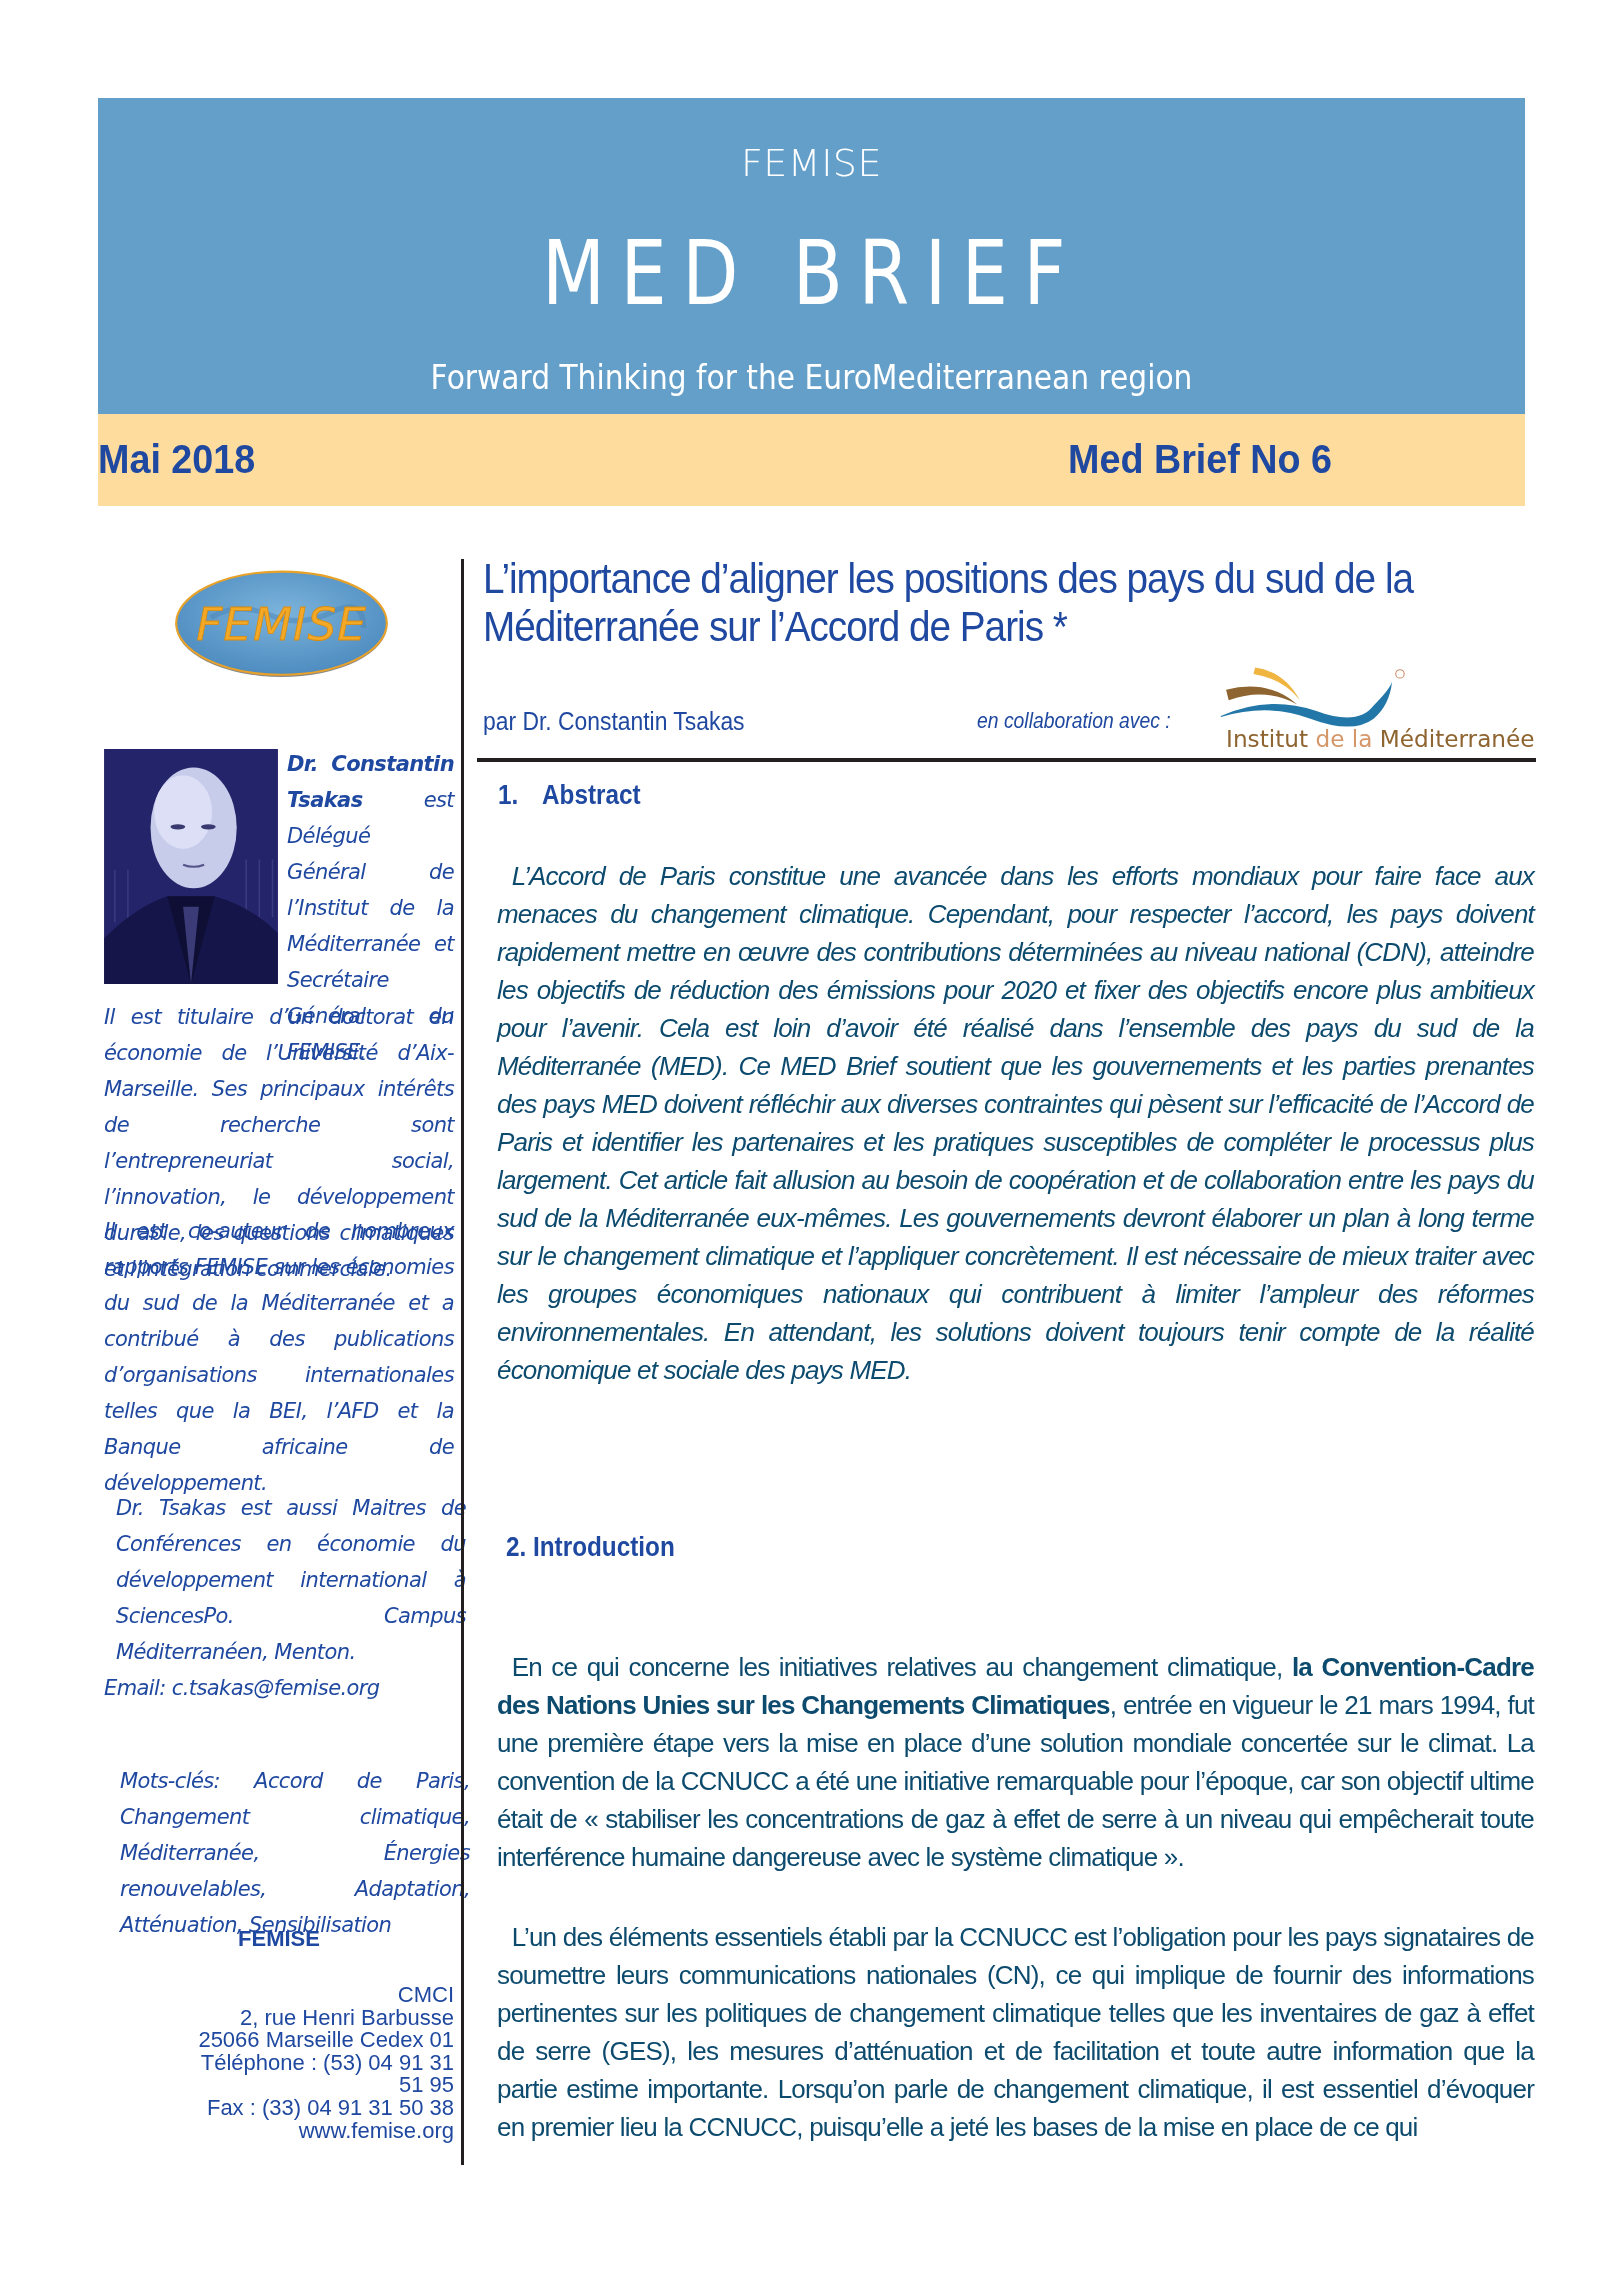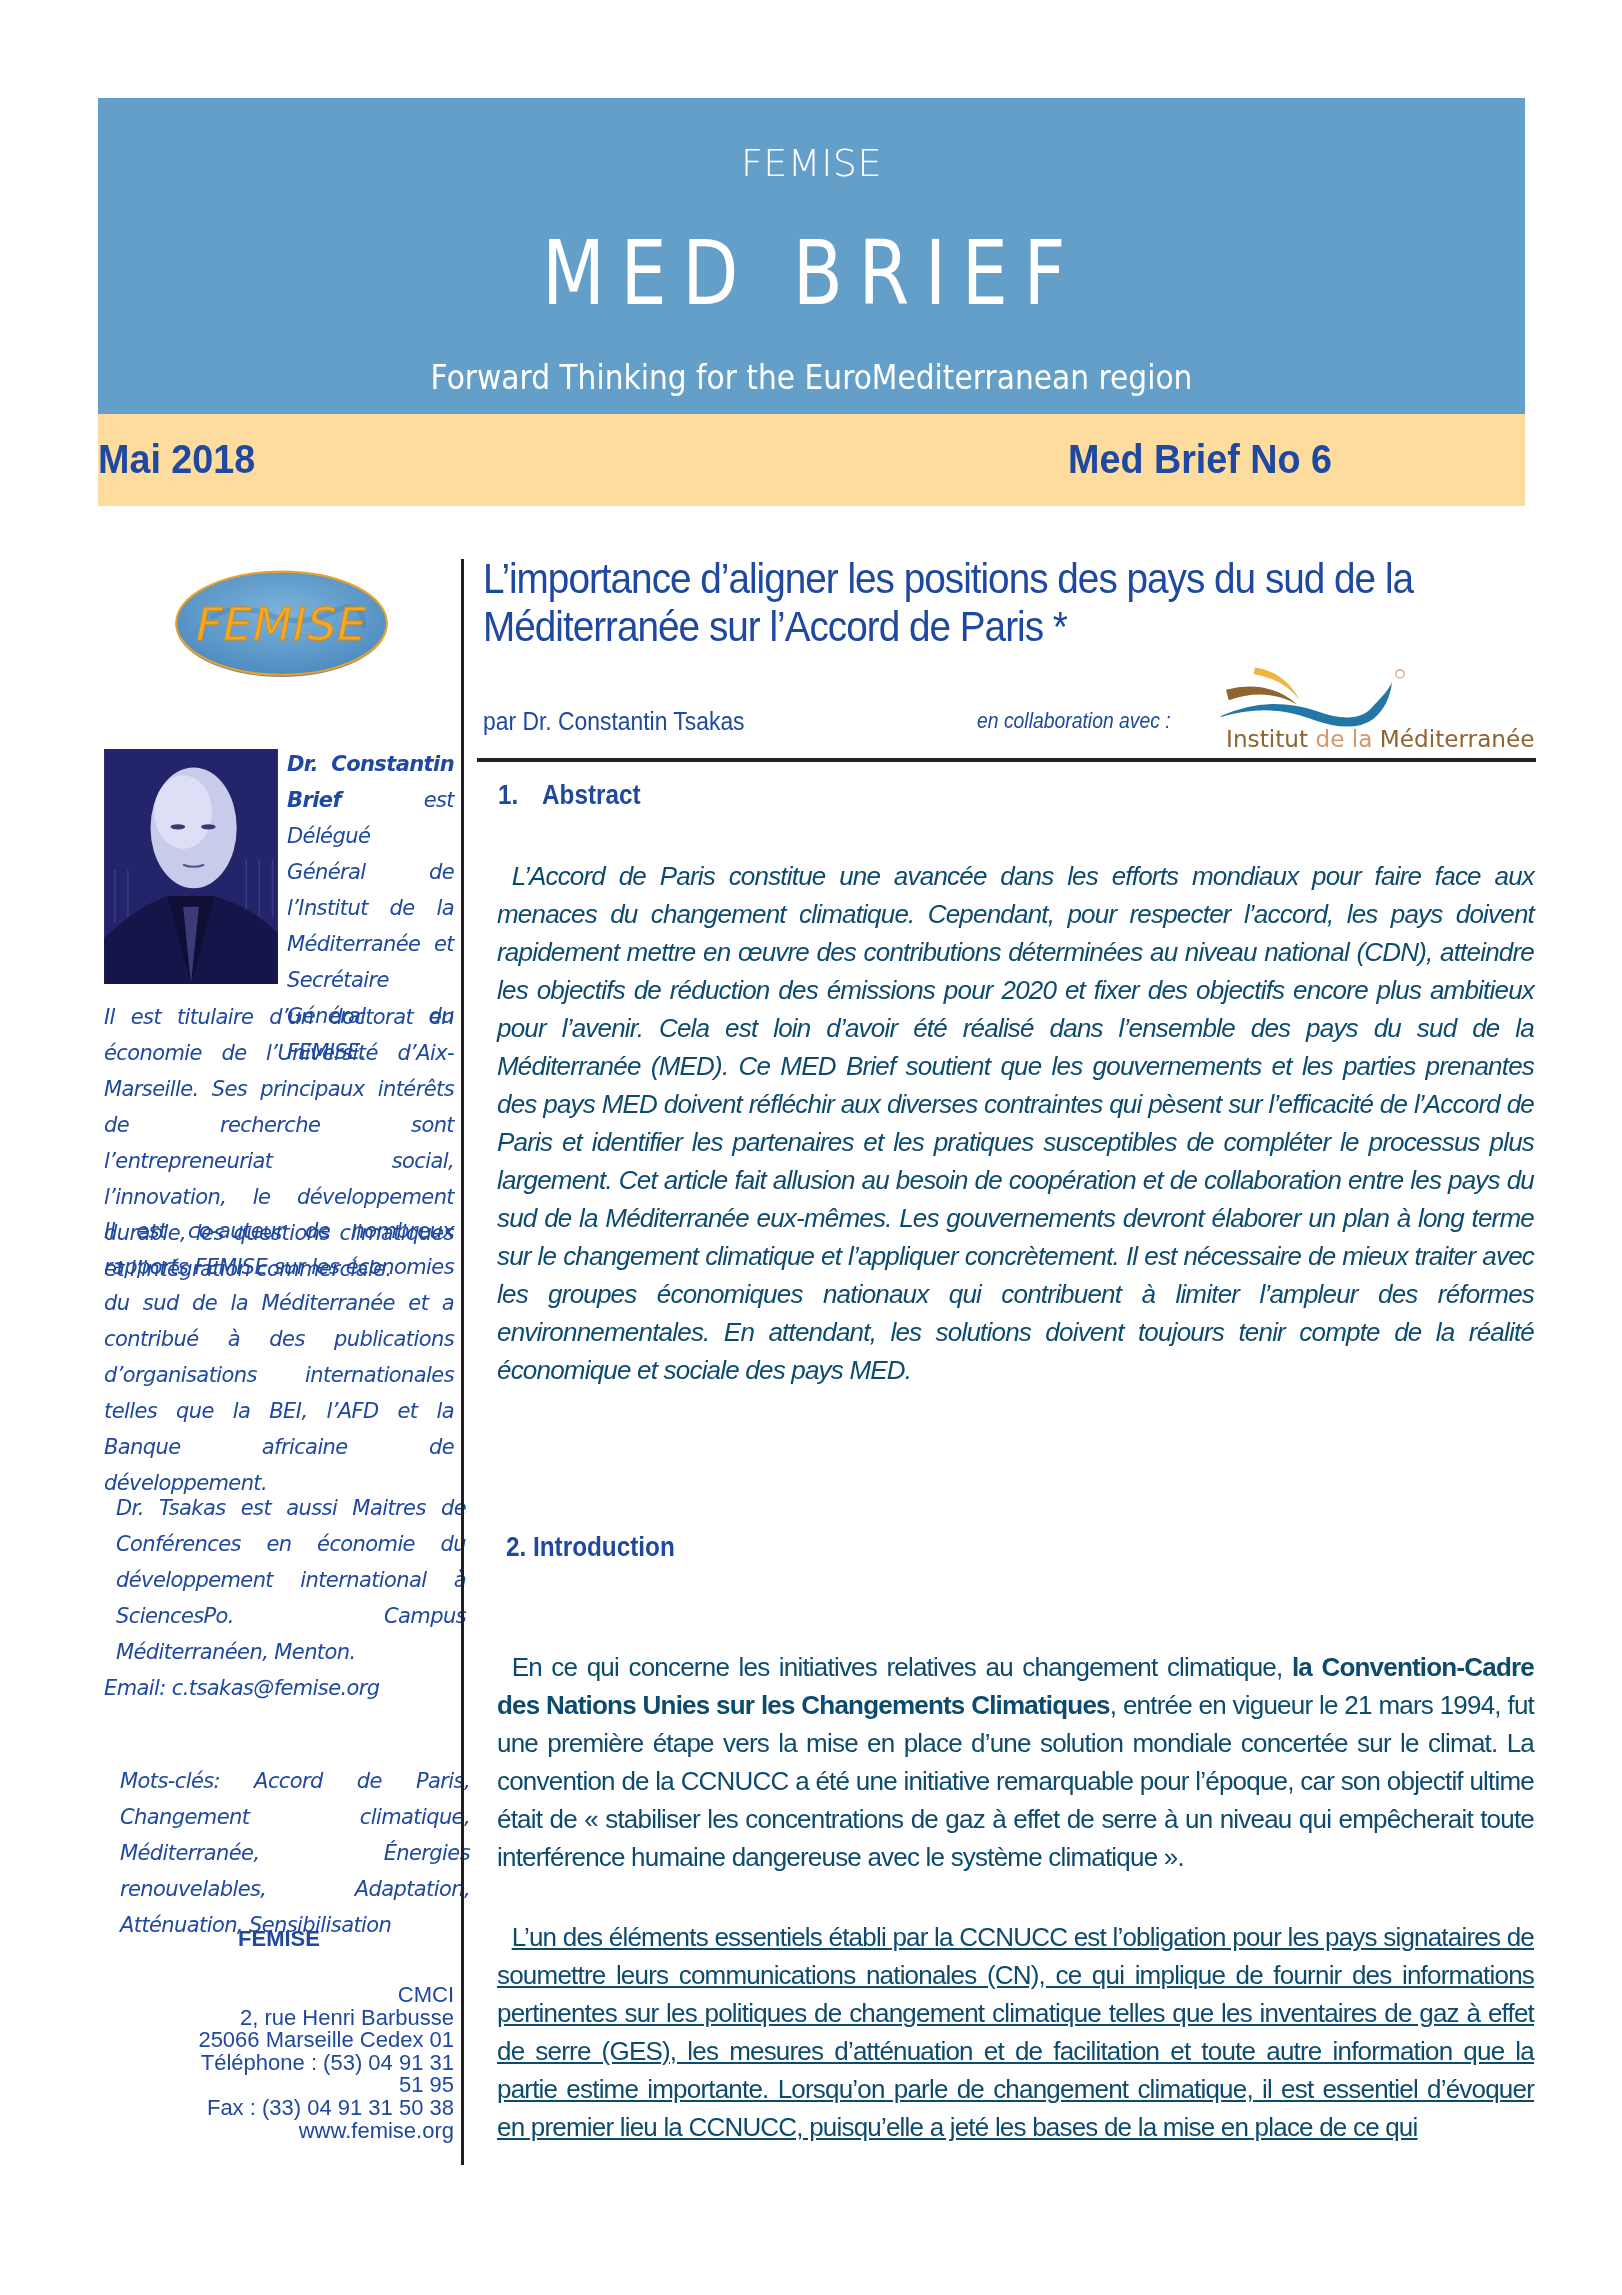--- a/index.html
+++ b/index.html
@@ -42,21 +42,21 @@
 
   .sec-head { color:#1F48A0; font-weight:bold; font-size:27px; transform:scaleX(0.9); transform-origin:left; }
   #sec1-num { left:498px; top:780px; }
   #sec1-title { left:542px; top:780px; }
   #sec2-title { left:506px; top:1532px; }
 
   .body-text { color:#0c4a6e; font-size:26px; line-height:38px; text-align:justify; letter-spacing:-0.8px; font-family:"Liberation Sans", sans-serif; }
   #abstract { left:497px; top:857px; width:1037px; font-style:italic; text-indent:14.7px; }
   #intro-p1 { left:497px; top:1602px; width:1037px; text-indent:14.7px;margin-top:46px; }
   #intro-p1 b { font-weight:bold; }
-  #intro-p2 { left:497px; top:1918px; width:1037px; text-indent:14.7px;text-decoration:underline; }
+  #intro-p2 { left:497px; top:1918px; width:1037px; text-indent:14.7px; }
 </style>
 </head>
 <body>
 
 <div class="abs" id="hdr-blue"></div>
 <div class="abs" id="hdr-femise">FEMISE</div>
 <div class="abs" id="hdr-title">MED BRIEF</div>
 <div class="abs" id="hdr-tagline">Forward Thinking for the EuroMediterranean region</div>
 <div class="abs" id="hdr-beige"></div>
 <div class="abs" id="hdr-date">Mai 2018</div>
@@ -88,21 +88,21 @@
   <path d="M0 447 L0 360 Q60 300 120 280 L210 280 Q280 300 330 350 L330 447 Z" fill="#15154A"></path>
   <path d="M120 280 L165 447 L210 280 Z" fill="#0F0F35"></path>
   <path d="M150 300 L165 447 L180 300 Z" fill="#3B3B77"></path>
   <ellipse cx="170" cy="150" rx="82" ry="115" fill="#C8CCEB"></ellipse>
   <ellipse cx="150" cy="120" rx="55" ry="70" fill="#DCDFF5"></ellipse>
   <ellipse cx="140" cy="148" rx="14" ry="5" fill="#3A3A70"></ellipse>
   <ellipse cx="198" cy="148" rx="14" ry="5" fill="#3A3A70"></ellipse>
   <path d="M150 220 Q170 228 190 220" stroke="#55558A" stroke-width="4" fill="none"></path>
 </svg>
 
-<div class="abs bio" id="bio-intro"><b>Dr. Constantin Brief</b><span> est Délégué Général de l’Institut de la Méditerranée et Secrétaire Général du FEMISE.</span></div>
+<div class="abs bio" id="bio-intro"><b>Dr. Constantin Tsakas</b><span> est Délégué Général de l’Institut de la Méditerranée et Secrétaire Général du FEMISE.</span></div>
 <div class="abs bio" id="bio-p1">Il est titulaire d’un doctorat en économie de l’Université d’Aix-Marseille. Ses principaux intérêts de recherche sont l’entrepreneuriat social, l’innovation, le développement durable, les questions climatiques et l’intégration commerciale.</div>
 <div class="abs bio" id="bio-p2">Il est co-auteur de nombreux rapports FEMISE sur les économies du sud de la Méditerranée et a contribué à des publications d’organisations internationales telles que la BEI, l’AFD et la Banque africaine de développement.</div>
 <div class="abs bio" id="bio-p3">Dr. Tsakas est aussi Maitres de Conférences en économie du développement international à SciencesPo. Campus Méditerranéen, Menton.</div>
 <div class="abs bio" id="bio-email">Email: c.tsakas@femise.org</div>
 <div class="abs bio" id="bio-keywords">Mots-clés: Accord de Paris, Changement climatique, Méditerranée, Énergies renouvelables, Adaptation, Atténuation, Sensibilisation</div>
 
 <div class="abs" id="contact-head">FEMISE</div>
 <div class="abs" id="contact-block">
   <div class="contact-line" style="position:static">CMCI</div>
   <div class="contact-line" style="position:static">2, rue Henri Barbusse</div>

